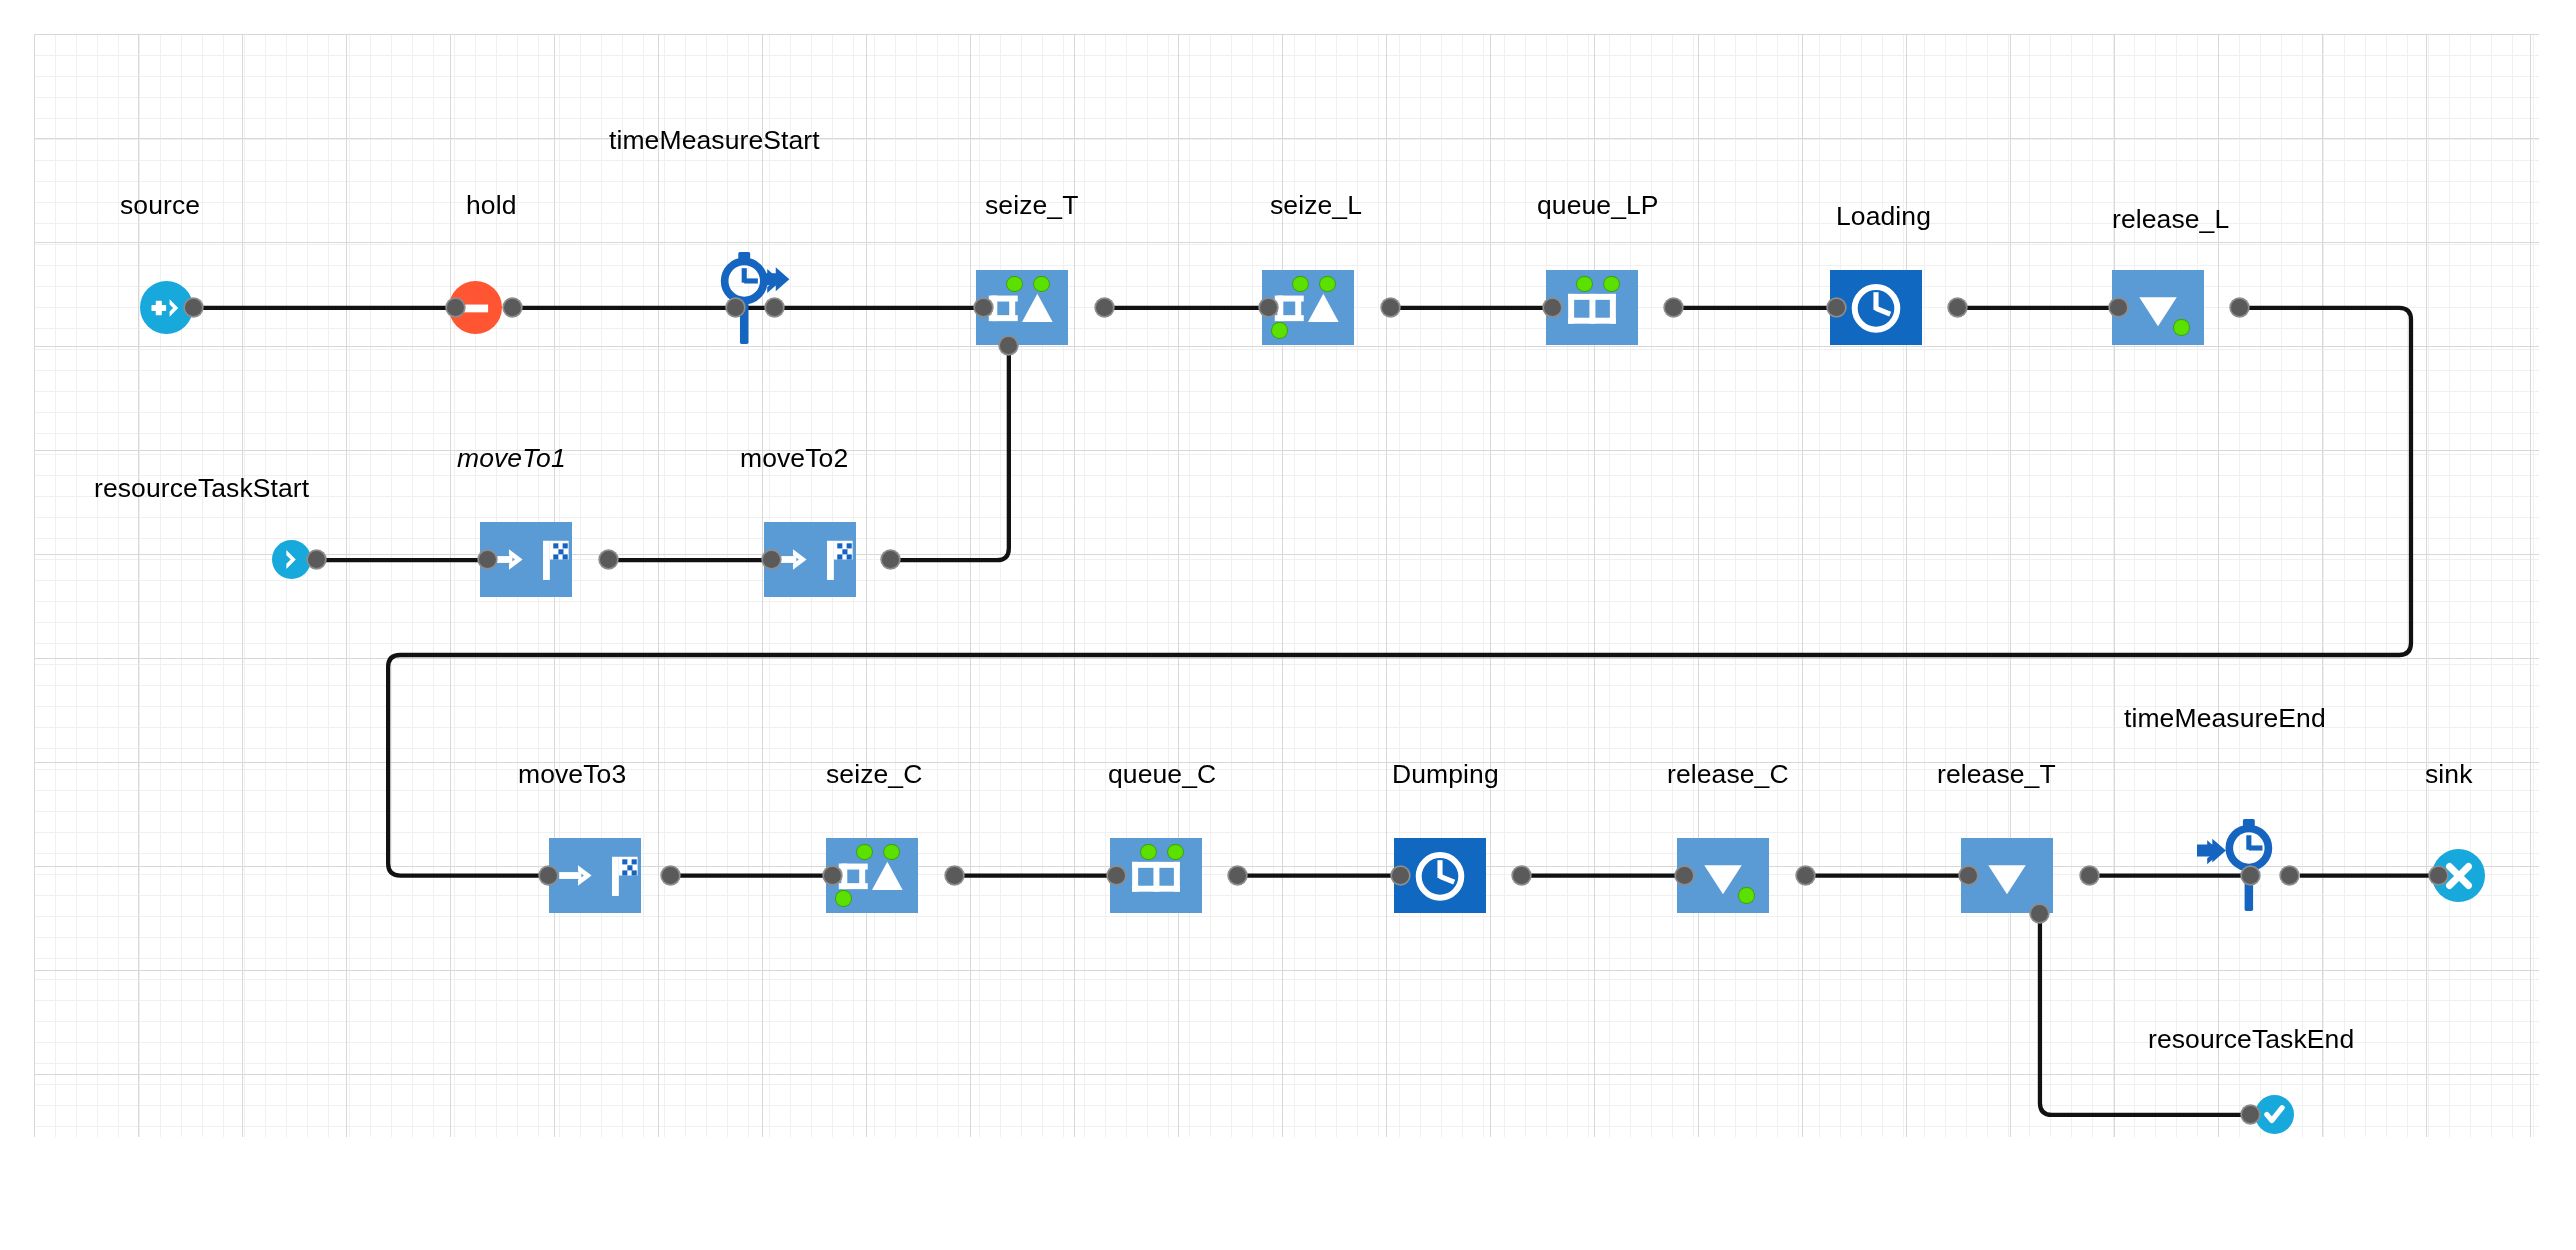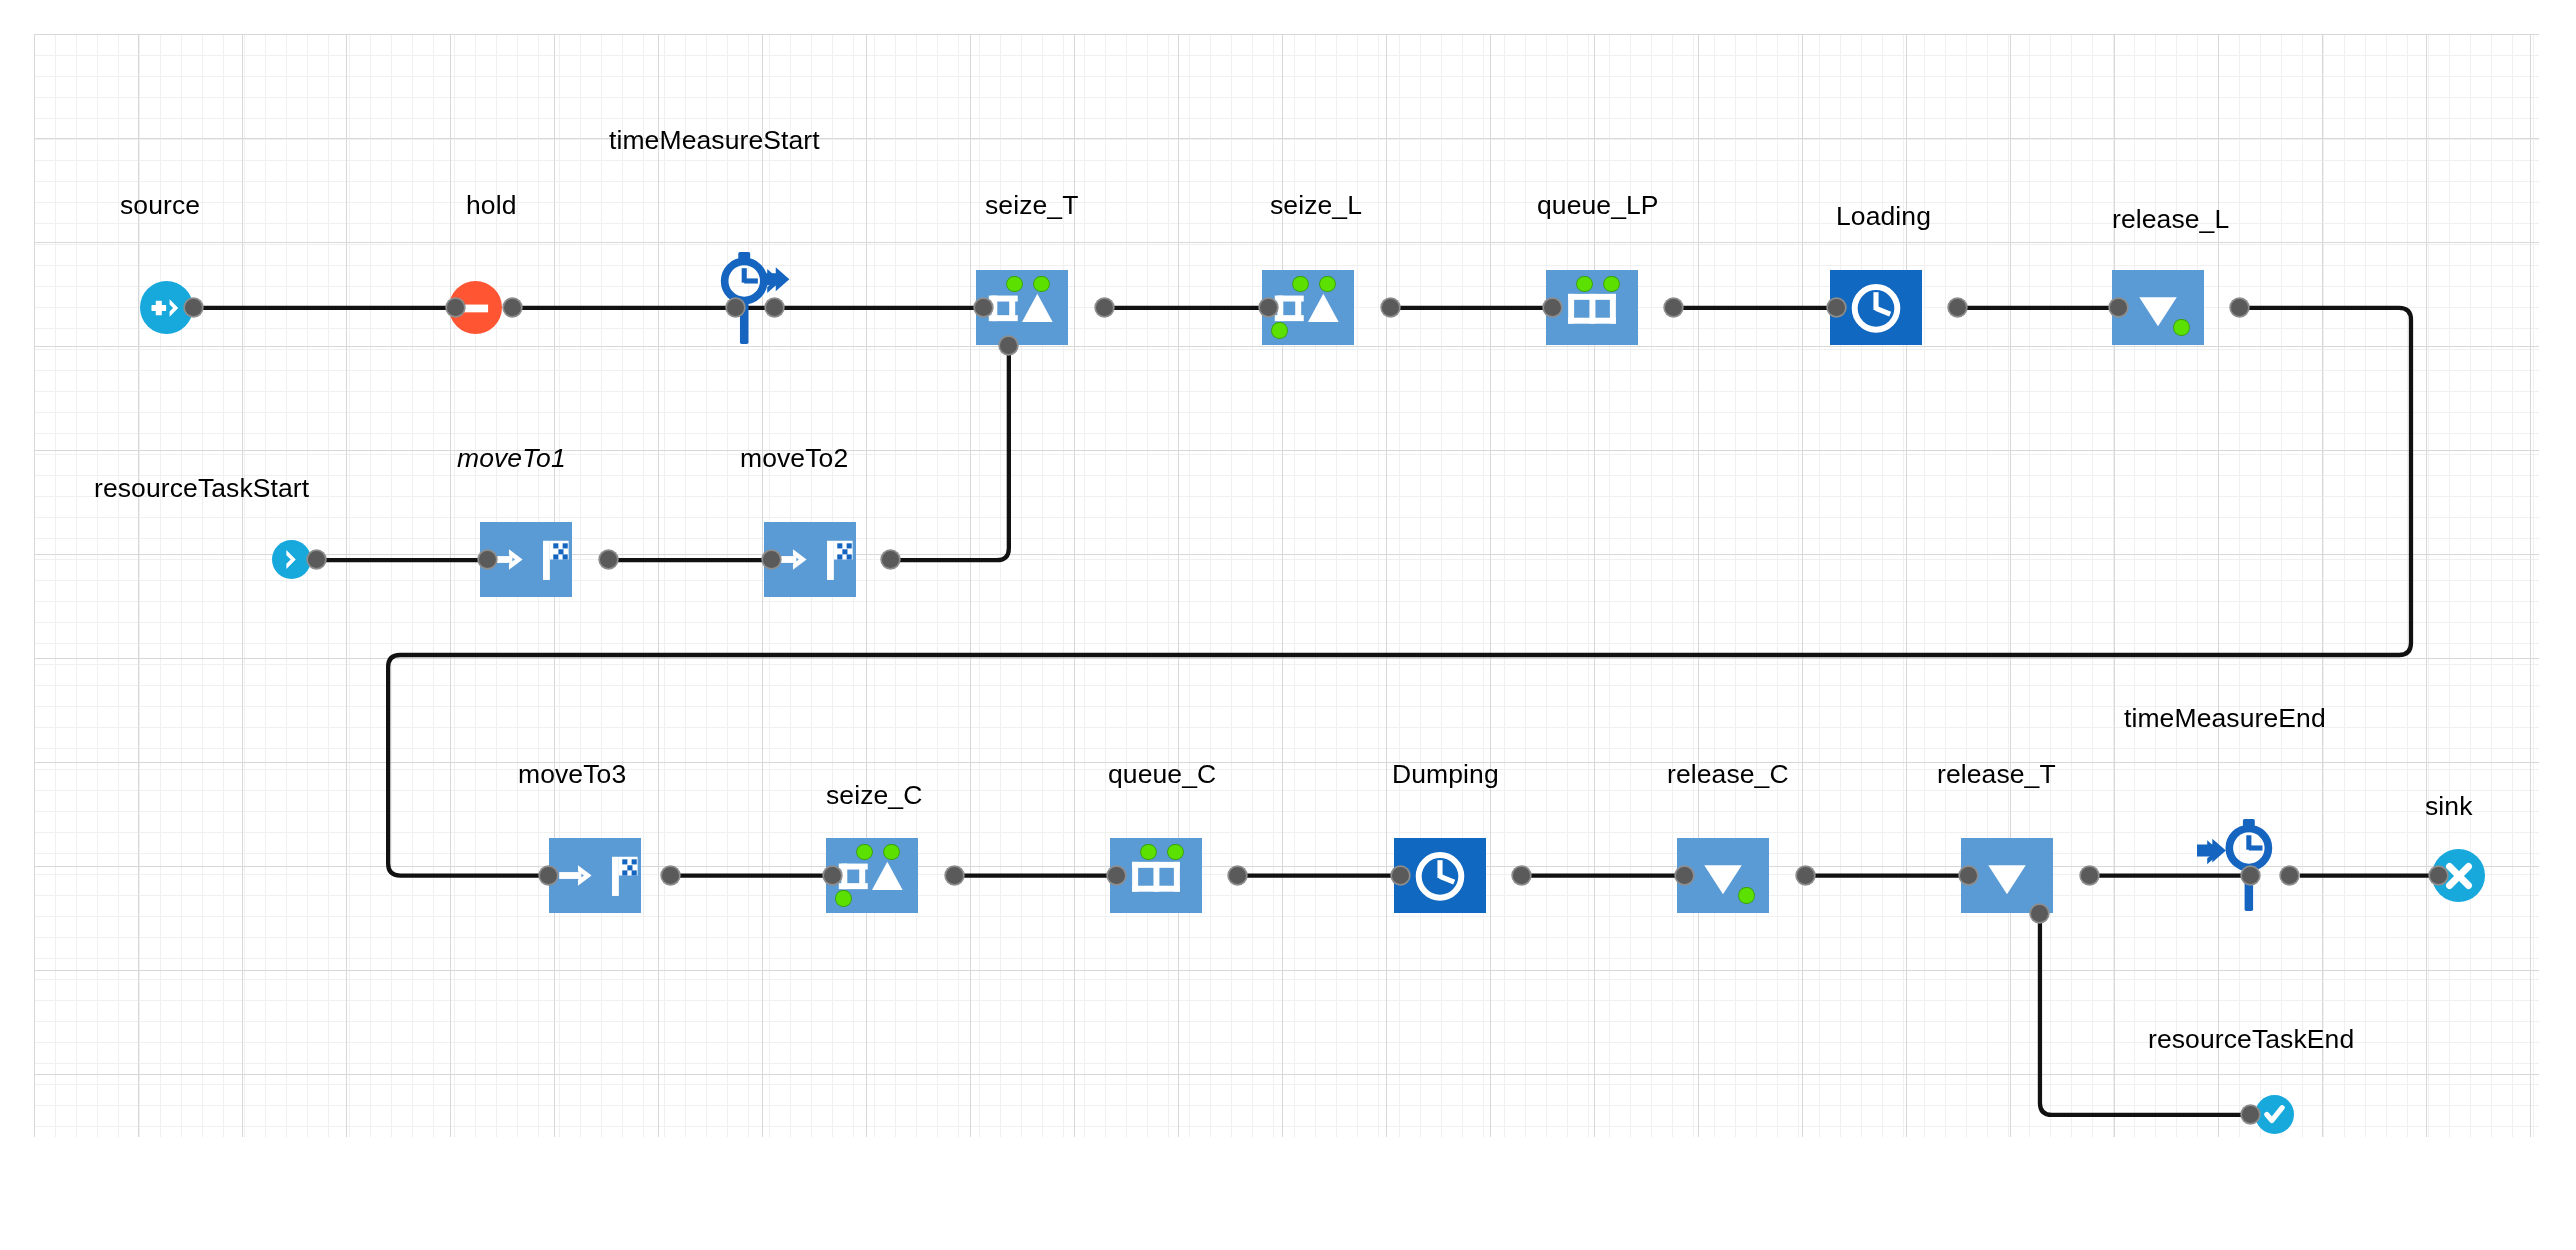--- a/index.html
+++ b/index.html
@@ -296,21 +296,21 @@
         <rect x="97" y="25" width="6" height="6"></rect>
         <rect x="92" y="32" width="6" height="6"></rect>
         <rect x="86" y="38" width="6" height="6"></rect>
         <rect x="97" y="38" width="6" height="6"></rect>
       </g>
     </svg>
   </div>
   <div class="port" style="left:540px;top:867px;"></div>
   <div class="port" style="left:662px;top:867px;"></div>
 
-  <div class="lbl" style="left:826px;top:761px;margin-top:21px;">seize_C</div>
+  <div class="lbl" style="left:826px;top:761px;">seize_C</div>
   <div class="blk light" style="left:826px;top:838px;">
     <svg width="92" height="75" viewBox="0 0 108 88">
       <g fill="#ffffff">
         <rect x="15" y="30" width="34" height="7"></rect>
         <rect x="15" y="53" width="34" height="7"></rect>
         <rect x="18" y="30" width="7" height="30"></rect>
         <rect x="39" y="33" width="7" height="24"></rect>
         <path d="M72 28 L90 61 L54 61 Z"></path>
       </g>
     </svg>
@@ -381,21 +381,21 @@
         <circle cx="61" cy="34" r="23" fill="none" stroke="#1565C0" stroke-width="9"></circle>
         <rect x="58" y="19" width="6" height="17"></rect>
         <rect x="61" y="31" width="16" height="6"></rect>
         <rect x="56" y="54" width="10" height="54" rx="2"></rect>
       </g>
     </svg>
   </div>
   <div class="port" style="left:2242px;top:867px;"></div>
   <div class="port" style="left:2281px;top:867px;"></div>
 
-  <div class="lbl" style="left:2425px;top:761px;margin-top:32px;">sink</div>
+  <div class="lbl" style="left:2425px;top:761px;">sink</div>
   <div class="circ cyan" style="left:2432px;top:849px;">
     <svg width="38" height="38" viewBox="0 0 44 44">
       <g stroke="#ffffff" stroke-width="8" stroke-linecap="round">
         <line x1="11" y1="11" x2="33" y2="33"></line>
         <line x1="33" y1="11" x2="11" y2="33"></line>
       </g>
     </svg>
   </div>
   <div class="port" style="left:2430px;top:867px;"></div>
 

